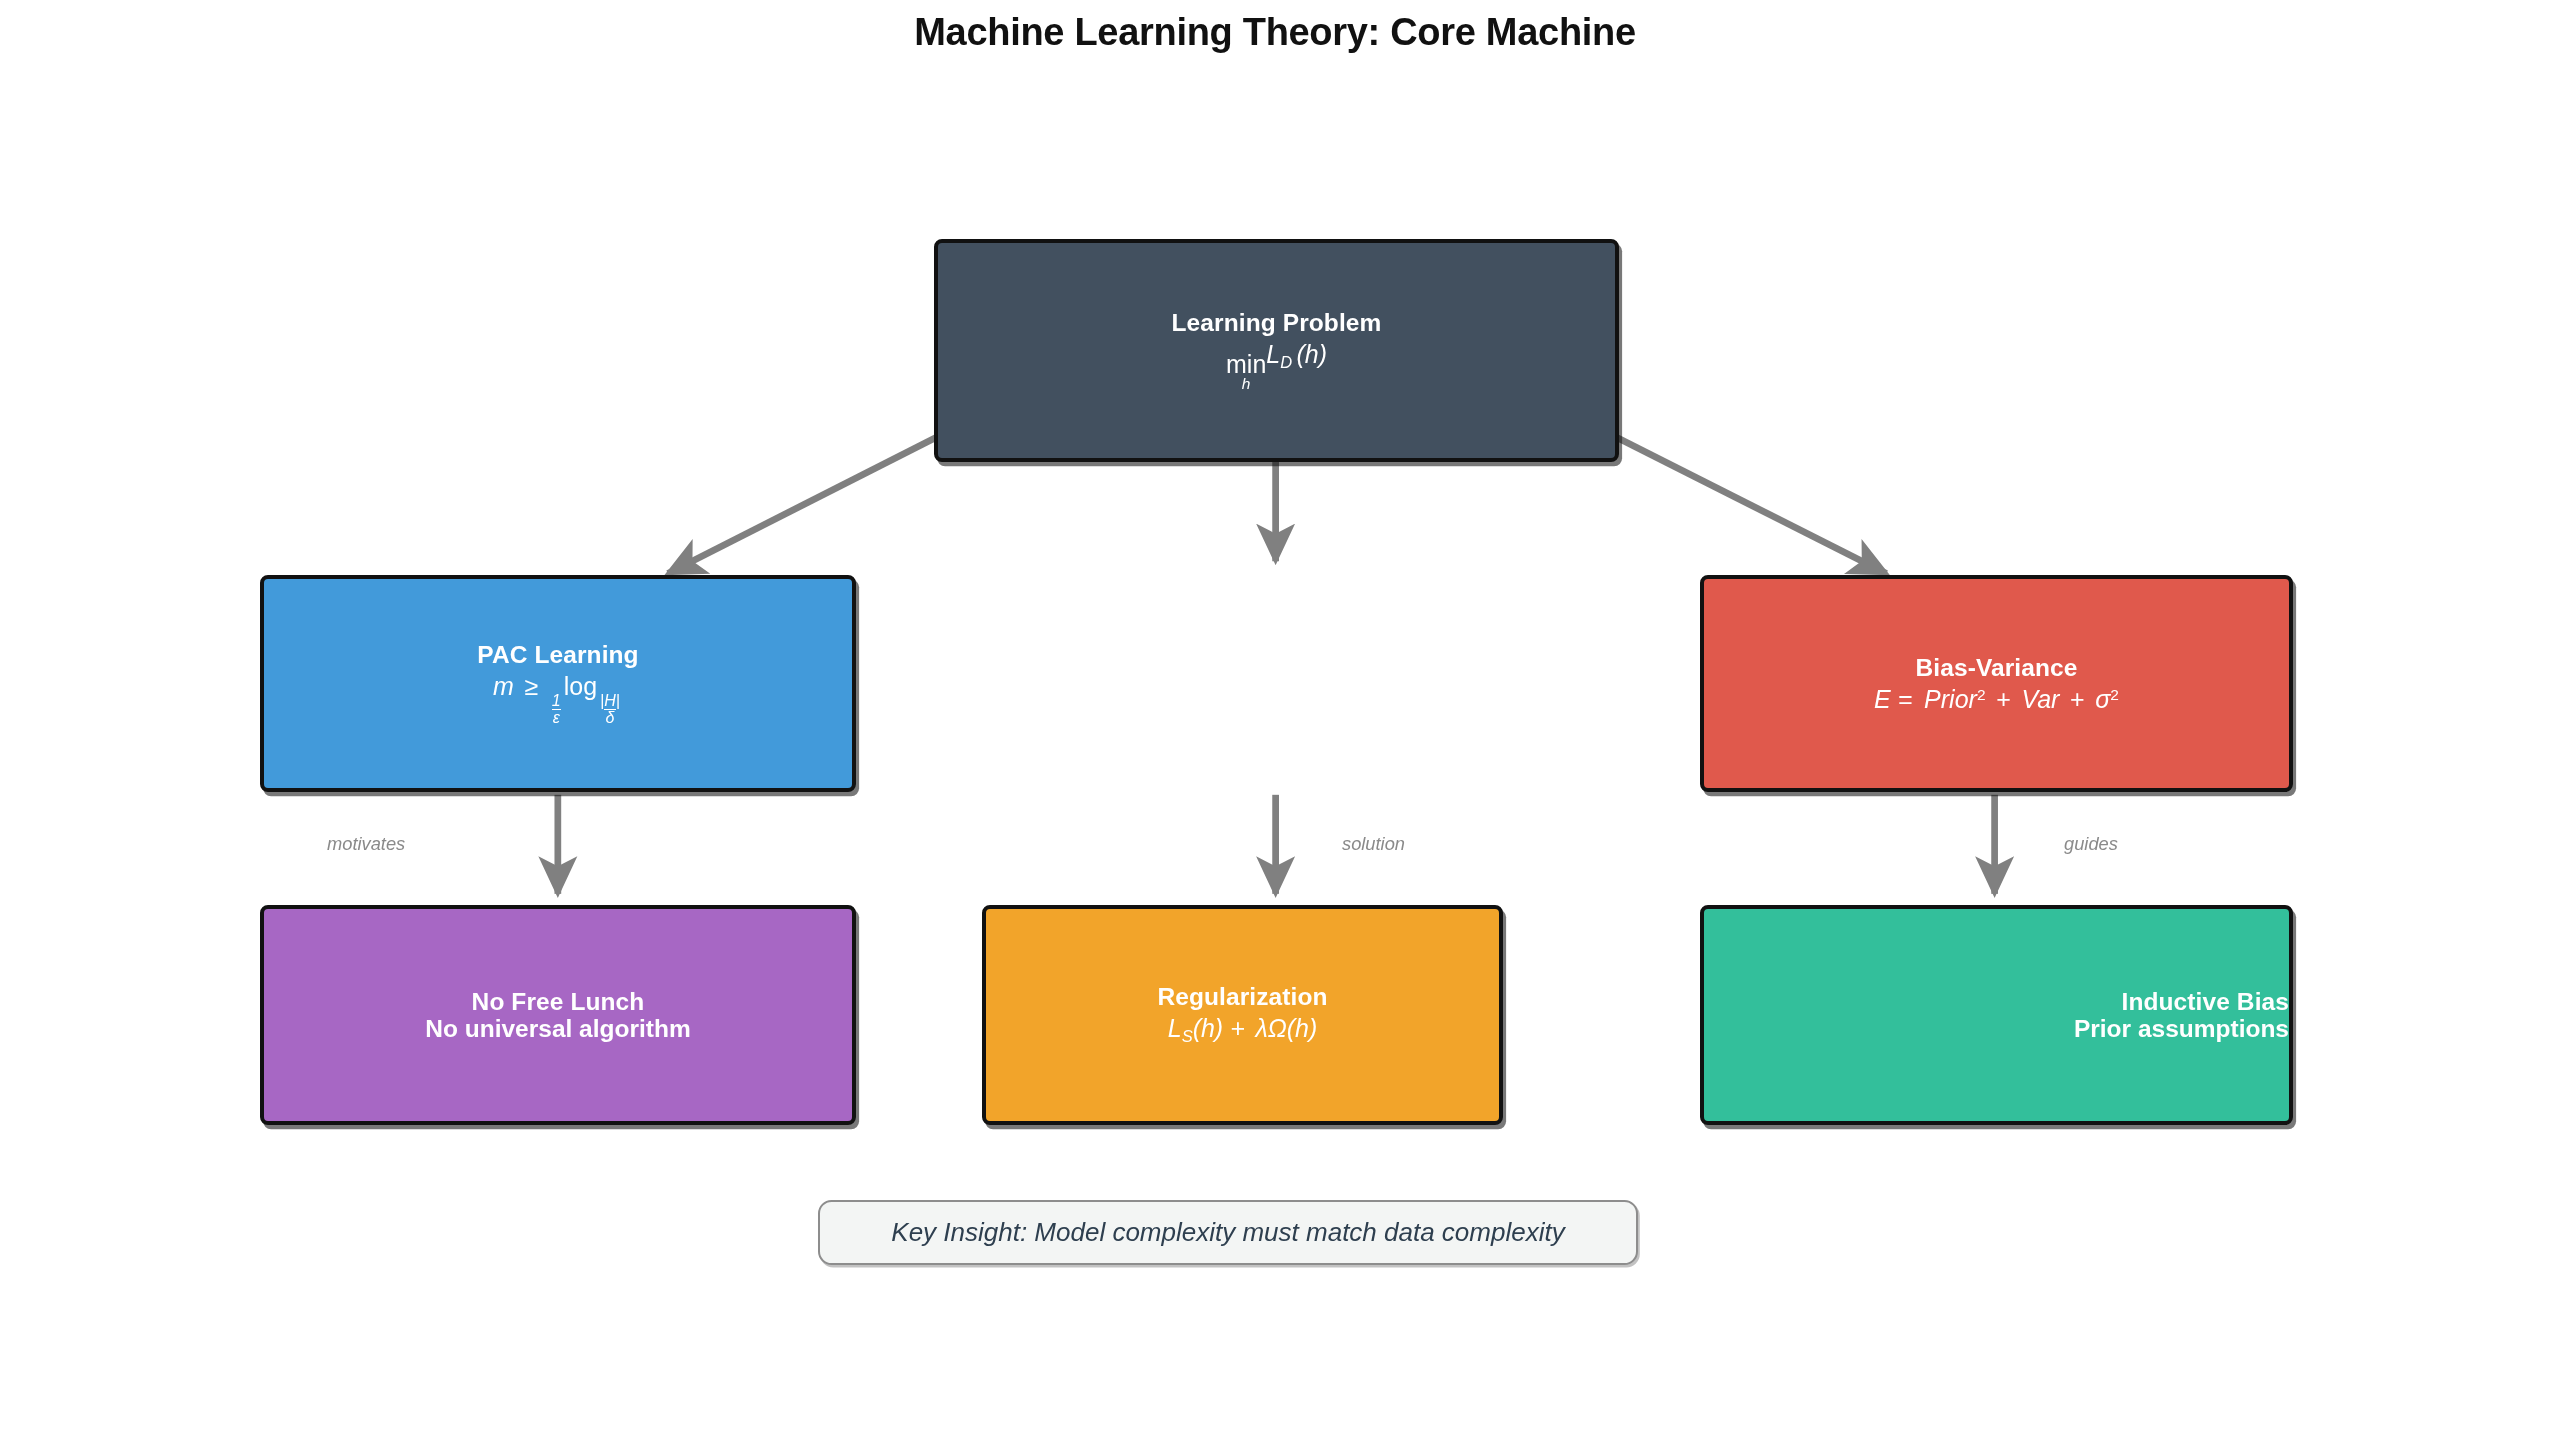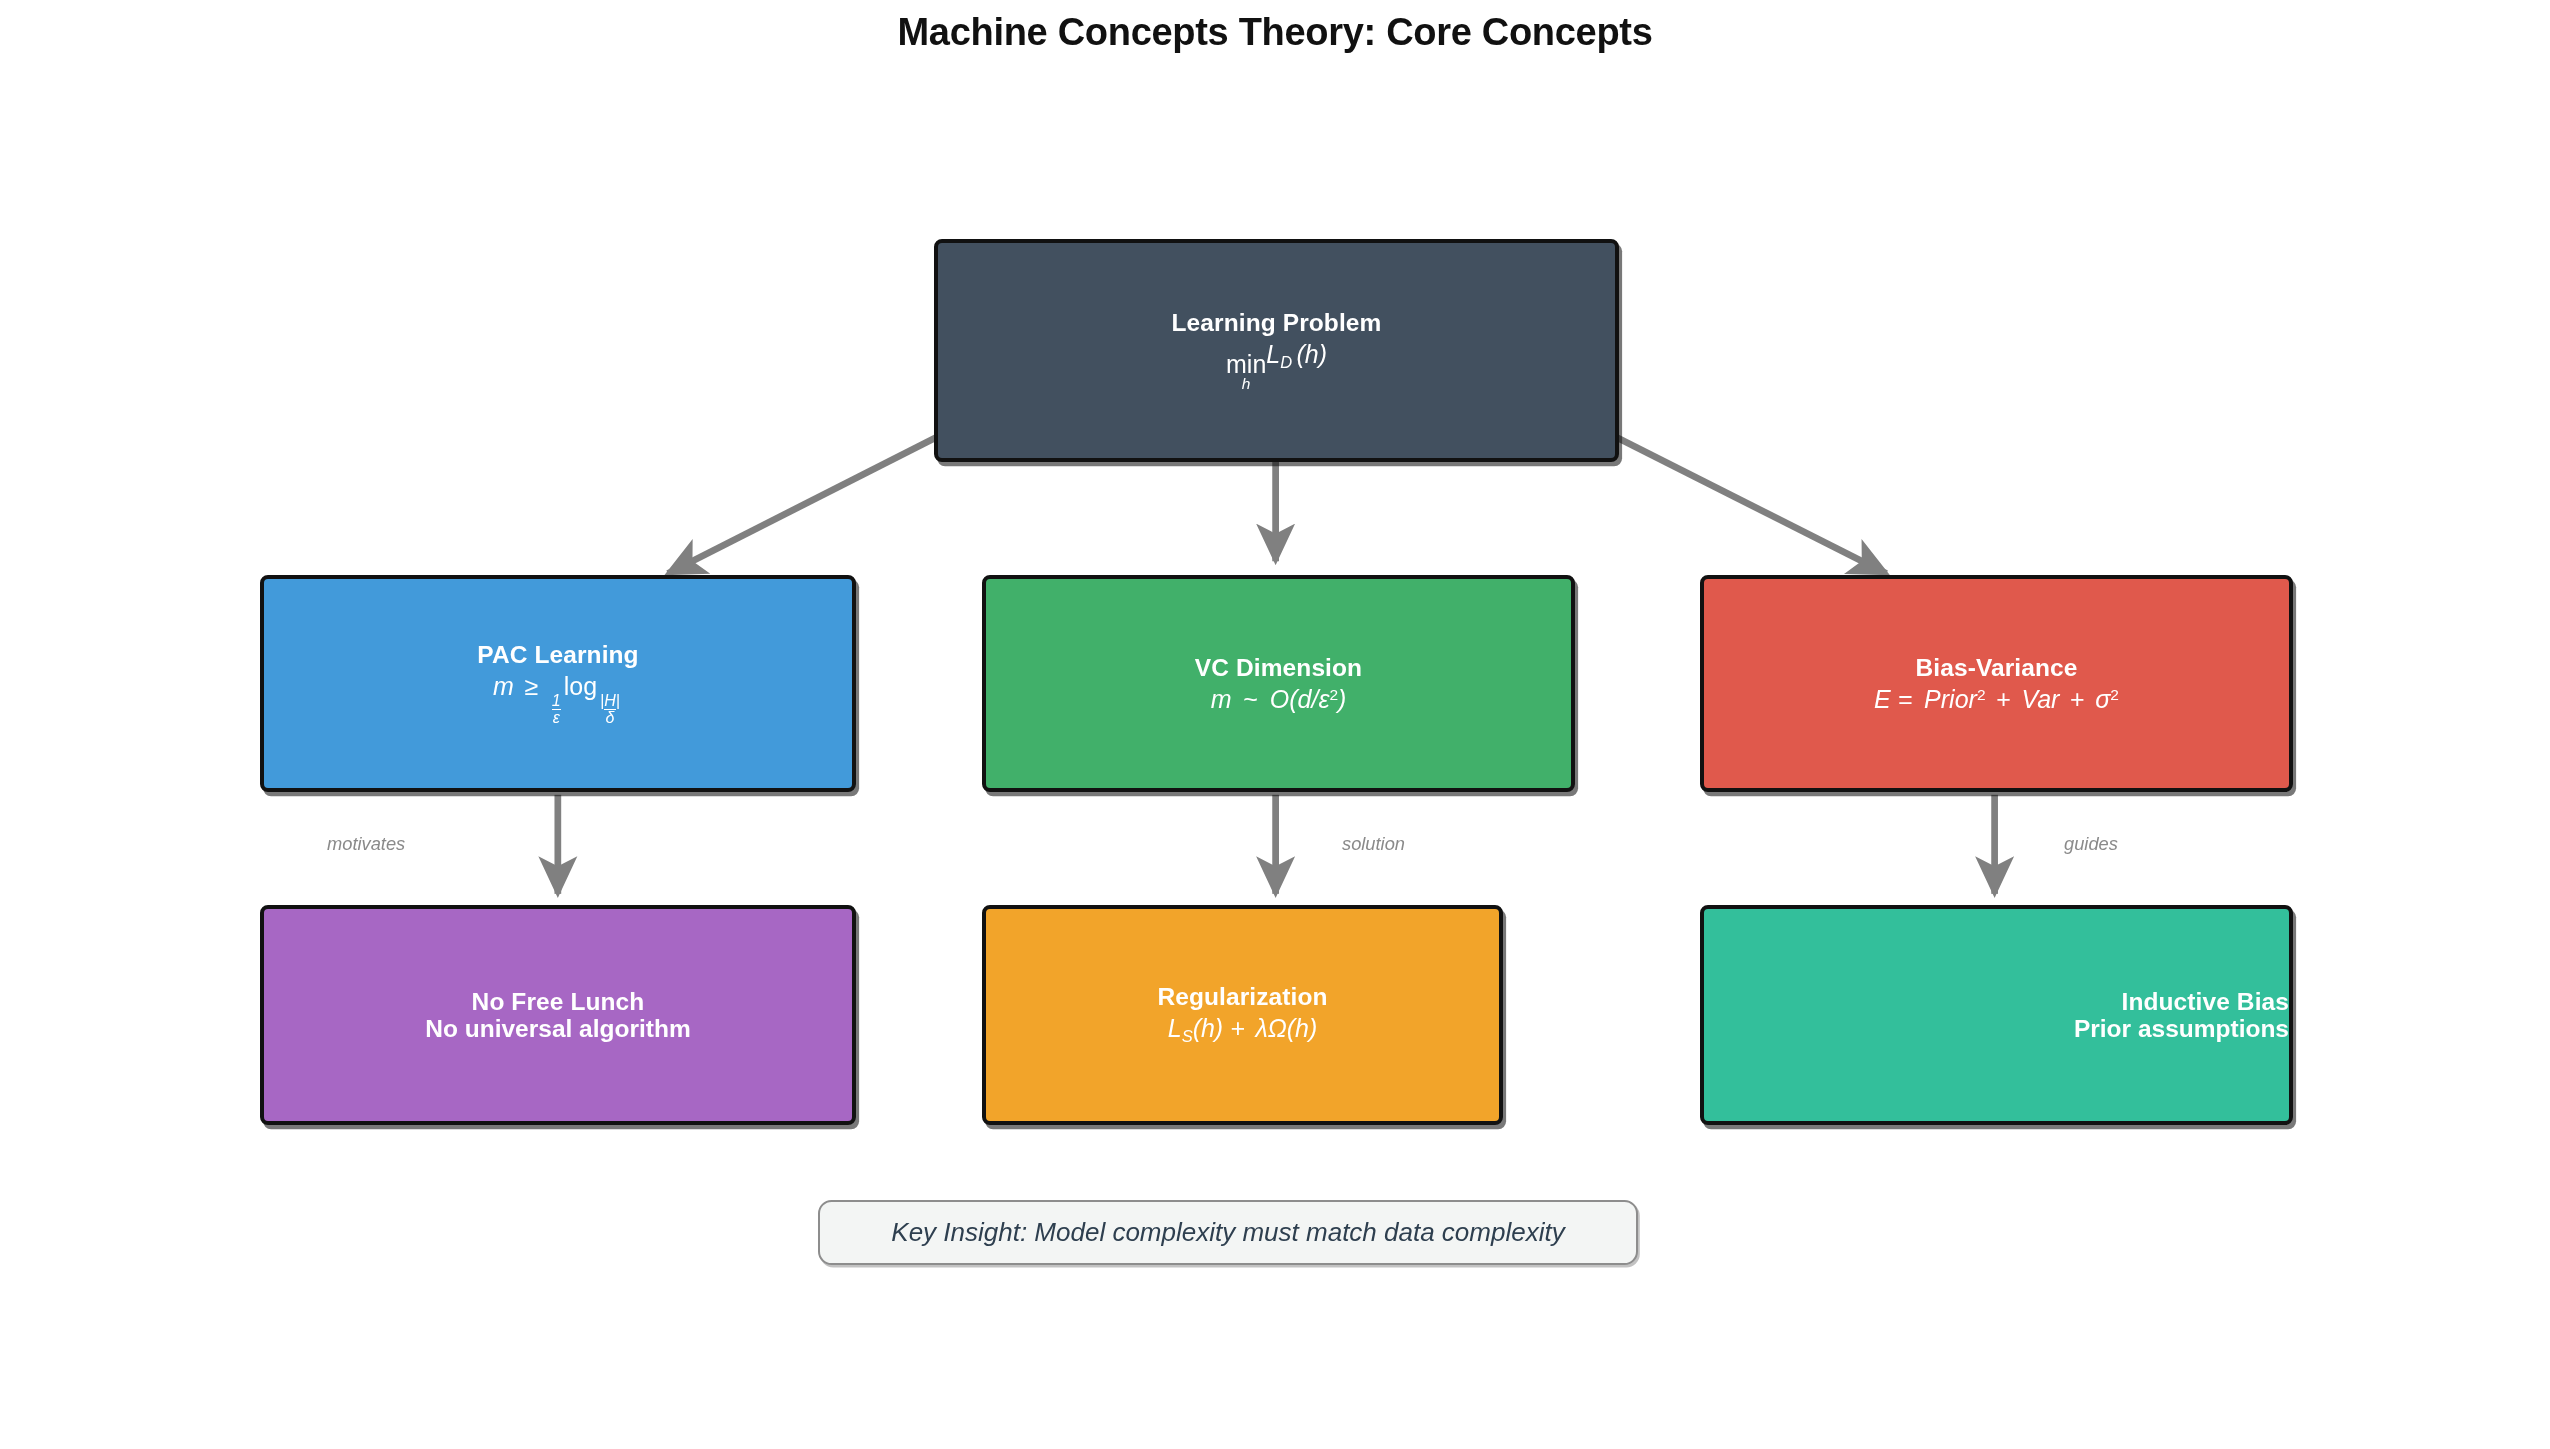--- a/index.html
+++ b/index.html
@@ -71,21 +71,21 @@
     font-size:26px; font-style:italic;
     box-shadow:1.8px 2.4px 0 rgba(120,120,120,0.45);
     white-space:nowrap;
   }
 </style>
 </head>
 <body>
 
 <div id="diagram">
 
-  <div class="title">Machine Concepts Theory: Core Concepts</div>
+  <div class="title">Machine Learning Theory: Core Machine</div>
 
   <svg id="edge-layer" viewBox="0 0 4170 2370">
     <defs>
       <marker id="ah" markerWidth="7" markerHeight="7" refX="5.6" refY="3.5" orient="auto" markerUnits="strokeWidth">
         <path d="M0,0.6 L6.2,3.5 L0,6.4 L1.5,3.5 Z" fill="#808080"></path>
       </marker>
     </defs>
 
     <path d="M1640,660 L1092,938" stroke="#808080" stroke-width="11" fill="none" marker-end="url(#ah)"></path>
 
@@ -118,28 +118,20 @@
       <span class="frac">
         <span class="num">1</span>
         <span class="den">ε</span>
       </span><span style="font-style:normal;">log</span><span class="frac">
         <span class="num">|H|</span>
         <span class="den">δ</span>
       </span>
     </div>
   </div>
 
-  <div class="node" style="left:982px;top:575px;width:593px;height:217px;background:#41b06a;">
-    <div class="ttl">VC Dimension</div>
-    <div class="formula">
-      <span class="var">m</span>
-      <span style="font-style:normal;margin:0 4.9px;">~</span>
-      <span>O(d/ε</span><sup>2</sup><span>)</span>
-    </div>
-  </div>
 
   <div class="node" style="left:1700px;top:575px;width:593px;height:217px;background:#e0594c;">
     <div class="ttl">Bias-Variance</div>
     <div class="formula">
       <span>E =</span>
       <span style="margin-left:4.9px;">Prior</span><sup>2</sup>
       <span style="font-style:normal;margin:0 3.7px;">+</span>
       <span>Var</span>
       <span style="font-style:normal;margin:0 3.7px;">+</span>
       <span>σ</span><sup>2</sup>

